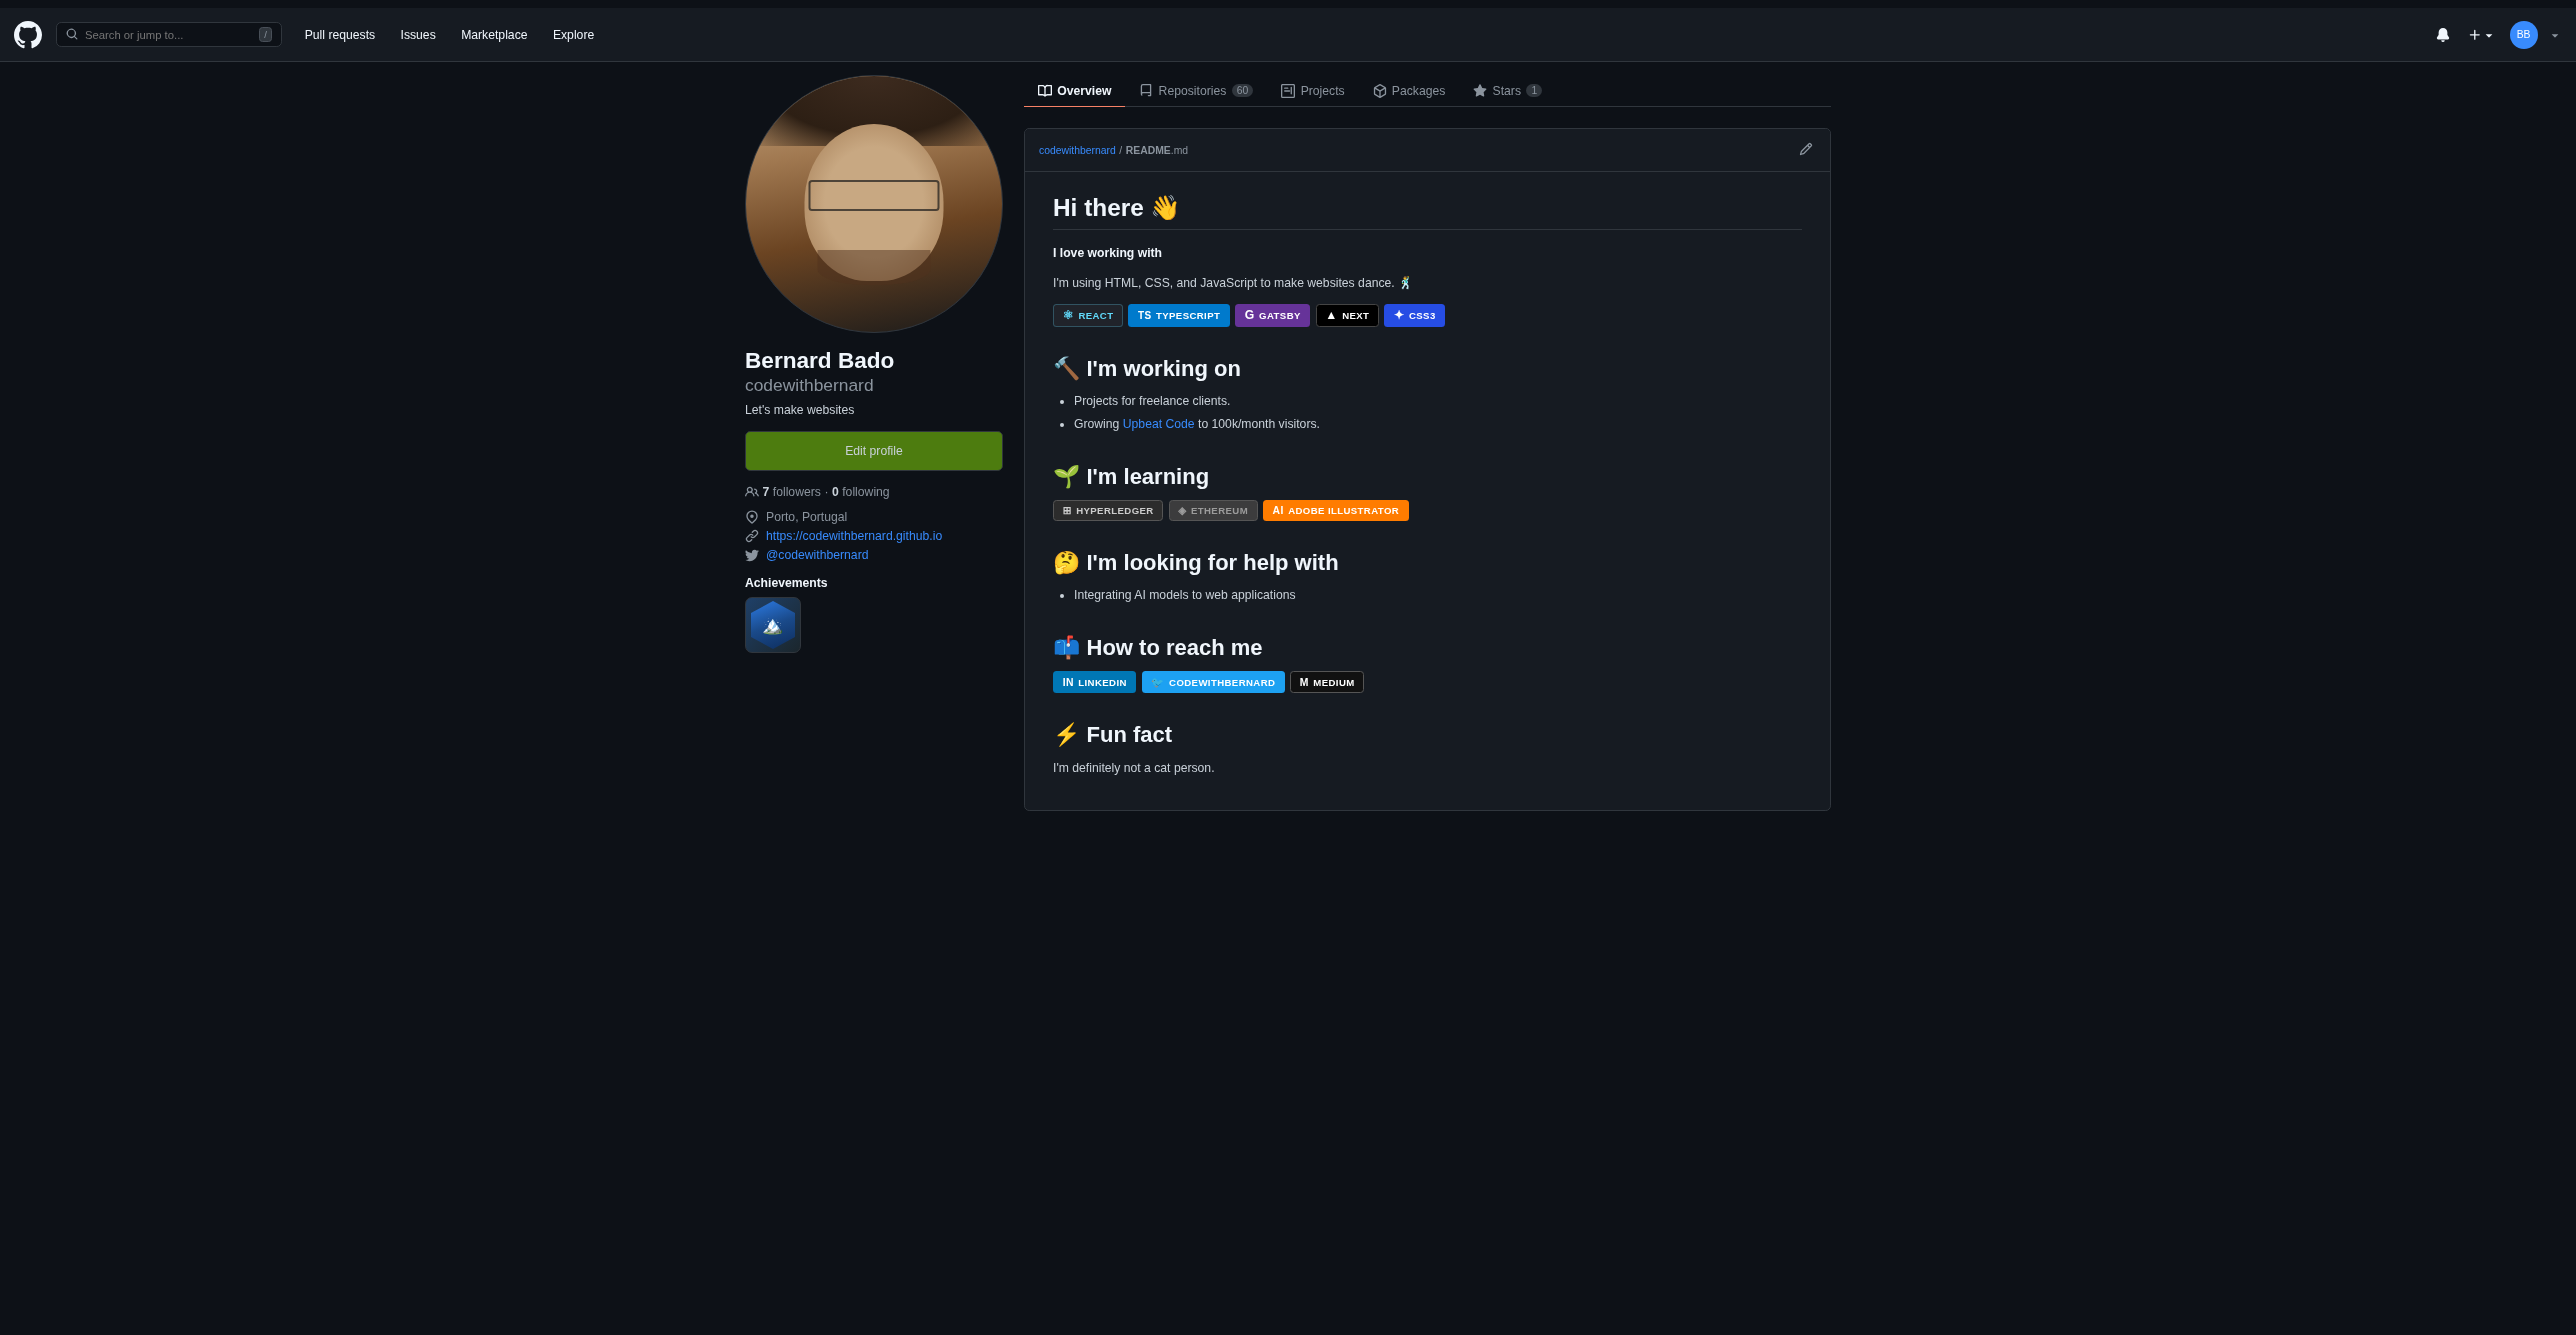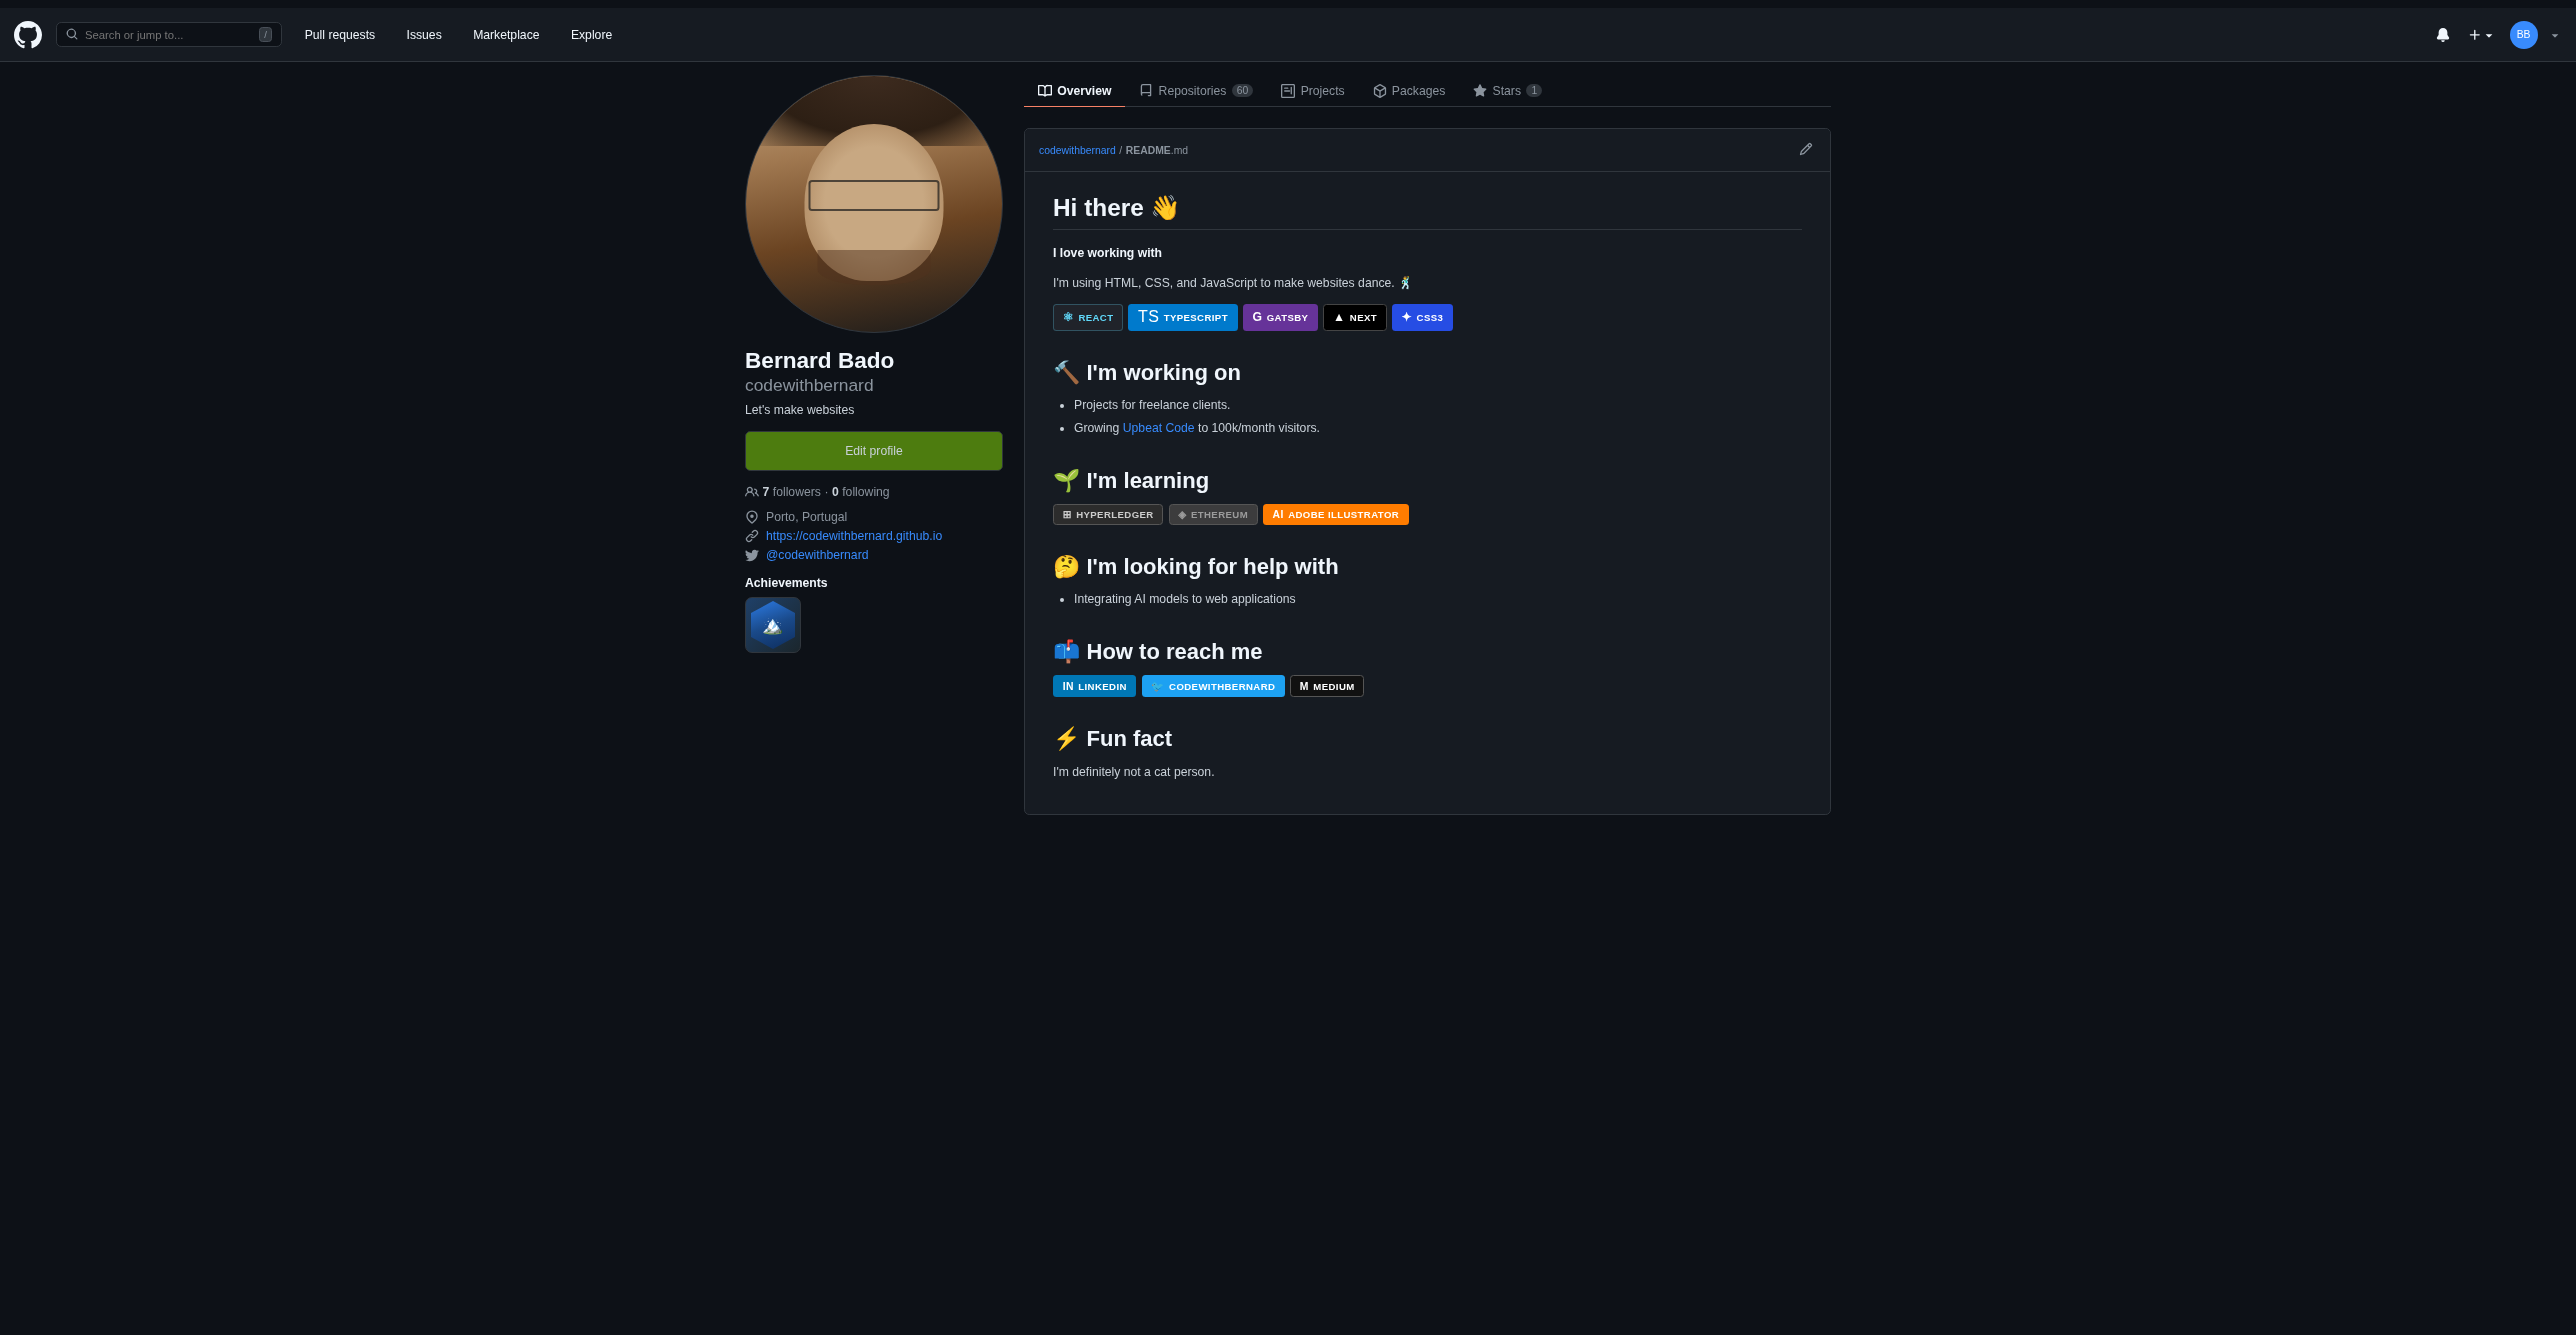--- a/index.html
+++ b/index.html
@@ -54,21 +54,21 @@
       background: #30363d;
       border: 0.9px solid #484f58;
       border-radius: 3.5px;
       padding: 0.9px 4.4px;
       font-size: 9.6px;
       color: #8b949e;
     }
     .navbar-links {
       display: flex;
       align-items: center;
-      gap: 14px;
+      gap: 8px;
       flex: 1;
     }
     .navbar-link {
       color: #f0f6fc;
       text-decoration: none;
       font-size: 12.2px;
       font-weight: 500;
       padding: 5.2px 8.7px;
       border-radius: 5.2px;
       cursor: pointer;
@@ -540,21 +540,21 @@
         <p class="readme-p"><strong>I love working with</strong></p>
 
         <p class="readme-p">I'm using HTML, CSS, and JavaScript to make websites dance. 🕺</p>
 
         <div class="badges-row">
           <span class="tech-badge badge-react">
             <span style="font-size:12.2px">⚛</span>
             <span>REACT</span>
           </span>
           <span class="tech-badge badge-typescript">
-            <span style="font-weight:400;font-size:16px">TS</span>
+            <span style="font-weight:700;font-size:10px">TS</span>
             <span>TYPESCRIPT</span>
           </span>
           <span class="tech-badge badge-gatsby">
             <span style="font-size:12.2px">G</span>
             <span>GATSBY</span>
           </span>
           <span class="tech-badge badge-next">
             <span style="font-size:12.2px">▲</span>
             <span>NEXT</span>
           </span>

